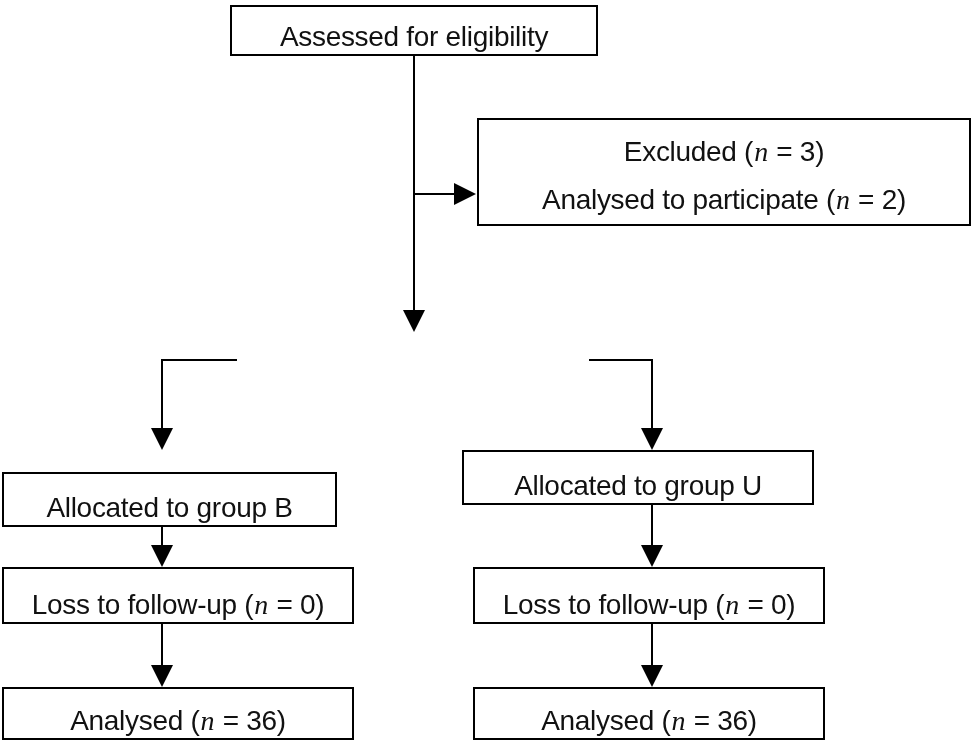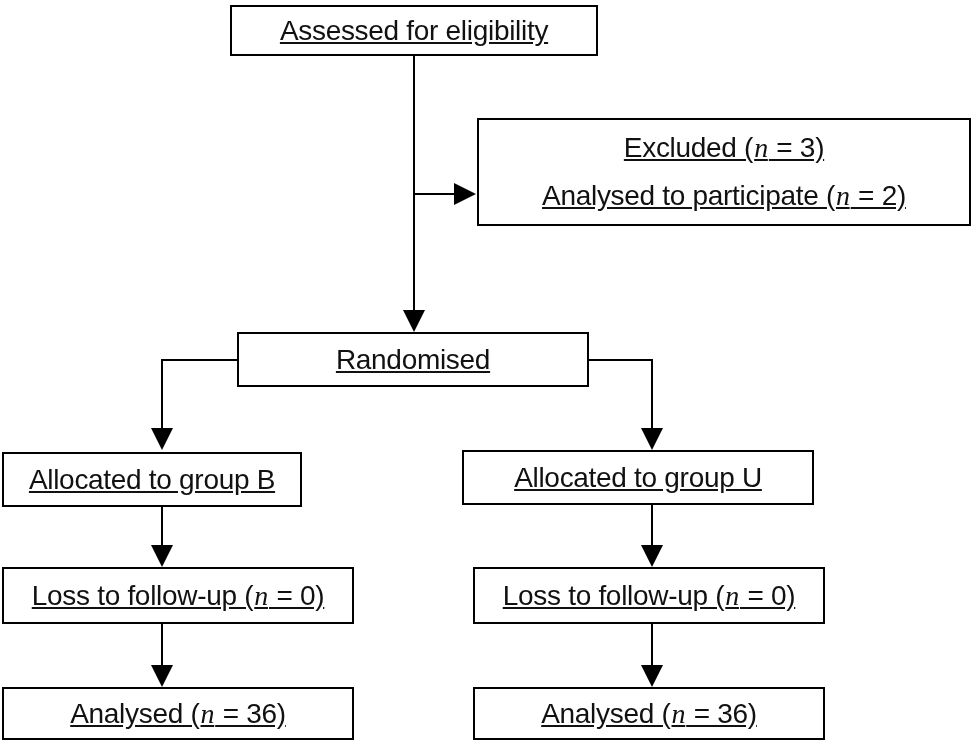--- a/index.html
+++ b/index.html
@@ -34,27 +34,26 @@
     stroke: none;
   }
   .node {
     position: absolute;
     box-sizing: border-box;
     background: #ffffff;
     border: 2.4px solid #000000;
     display: flex;
     flex-direction: column;
     align-items: center;
-    justify-content: center;
+    justify-content: flex-end;
     text-align: center;
     font-size: 28px;
     font-weight: 500;
     letter-spacing: -0.3px;
     line-height: 1.25;
-    text-decoration: underline;
   }
   .node .line {
     display: block;
     white-space: nowrap;
   }
   .node i {
     font-style: italic;
     font-family: "Liberation Serif", serif;
     padding: 0 1px;
   }
@@ -96,25 +95,22 @@
 
   <div class="node" style="left:230px; top:5px; width:368px; height:51px">
     <span class="line">Assessed for eligibility</span>
   </div>
 
   <div class="node multiline" style="left:477px; top:118px; width:494px; height:108px">
     <span class="line"><span>Excluded (</span><i>n</i><span> = 3)</span></span>
     <span class="line"><span>Analysed to participate (</span><i>n</i><span> = 2)</span></span>
   </div>
 
-  <div class="node" style="left:237px; top:332px; width:352px; height:55px">
-    <span class="line">Randomised</span>
-  </div>
 
-  <div class="node" style="left:2px; top:452px; width:300px; height:55px">
+  <div class="node" style="left:2px; top:472px; width:335px; height:55px">
     <span class="line">Allocated to group B</span>
   </div>
 
   <div class="node" style="left:462px; top:450px; width:352px; height:55px">
     <span class="line">Allocated to group U</span>
   </div>
 
   <div class="node" style="left:2px; top:567px; width:352px; height:57px">
     <span class="line"><span>Loss to follow-up (</span><i>n</i><span> = 0)</span></span>
   </div>

